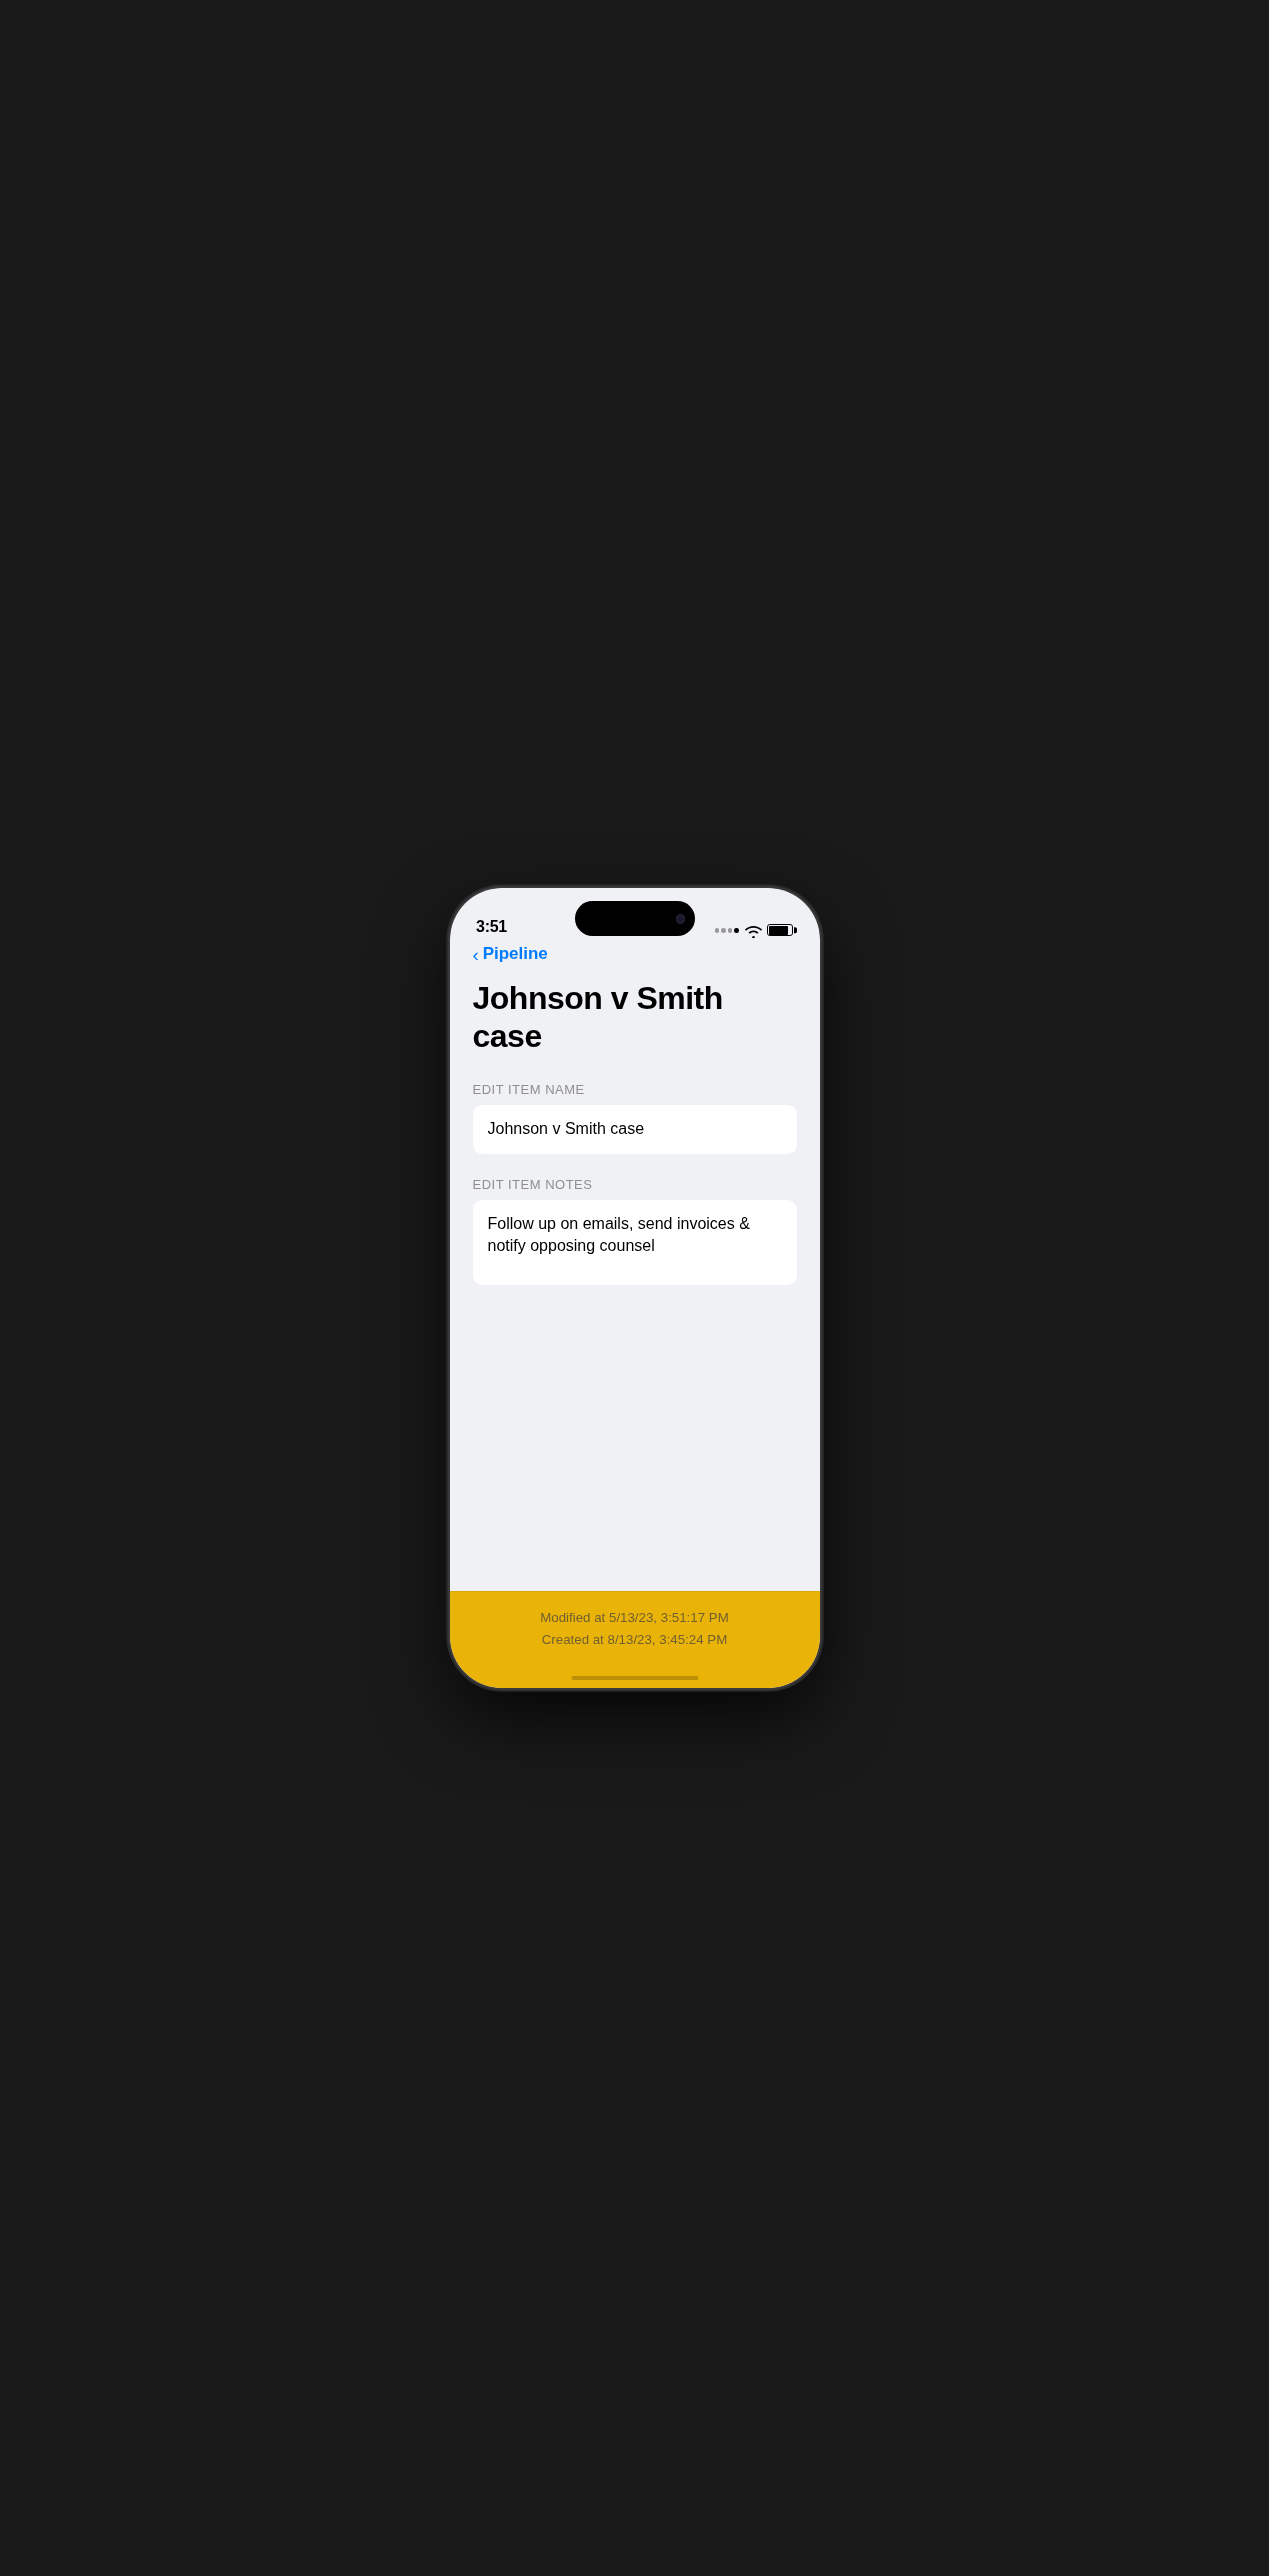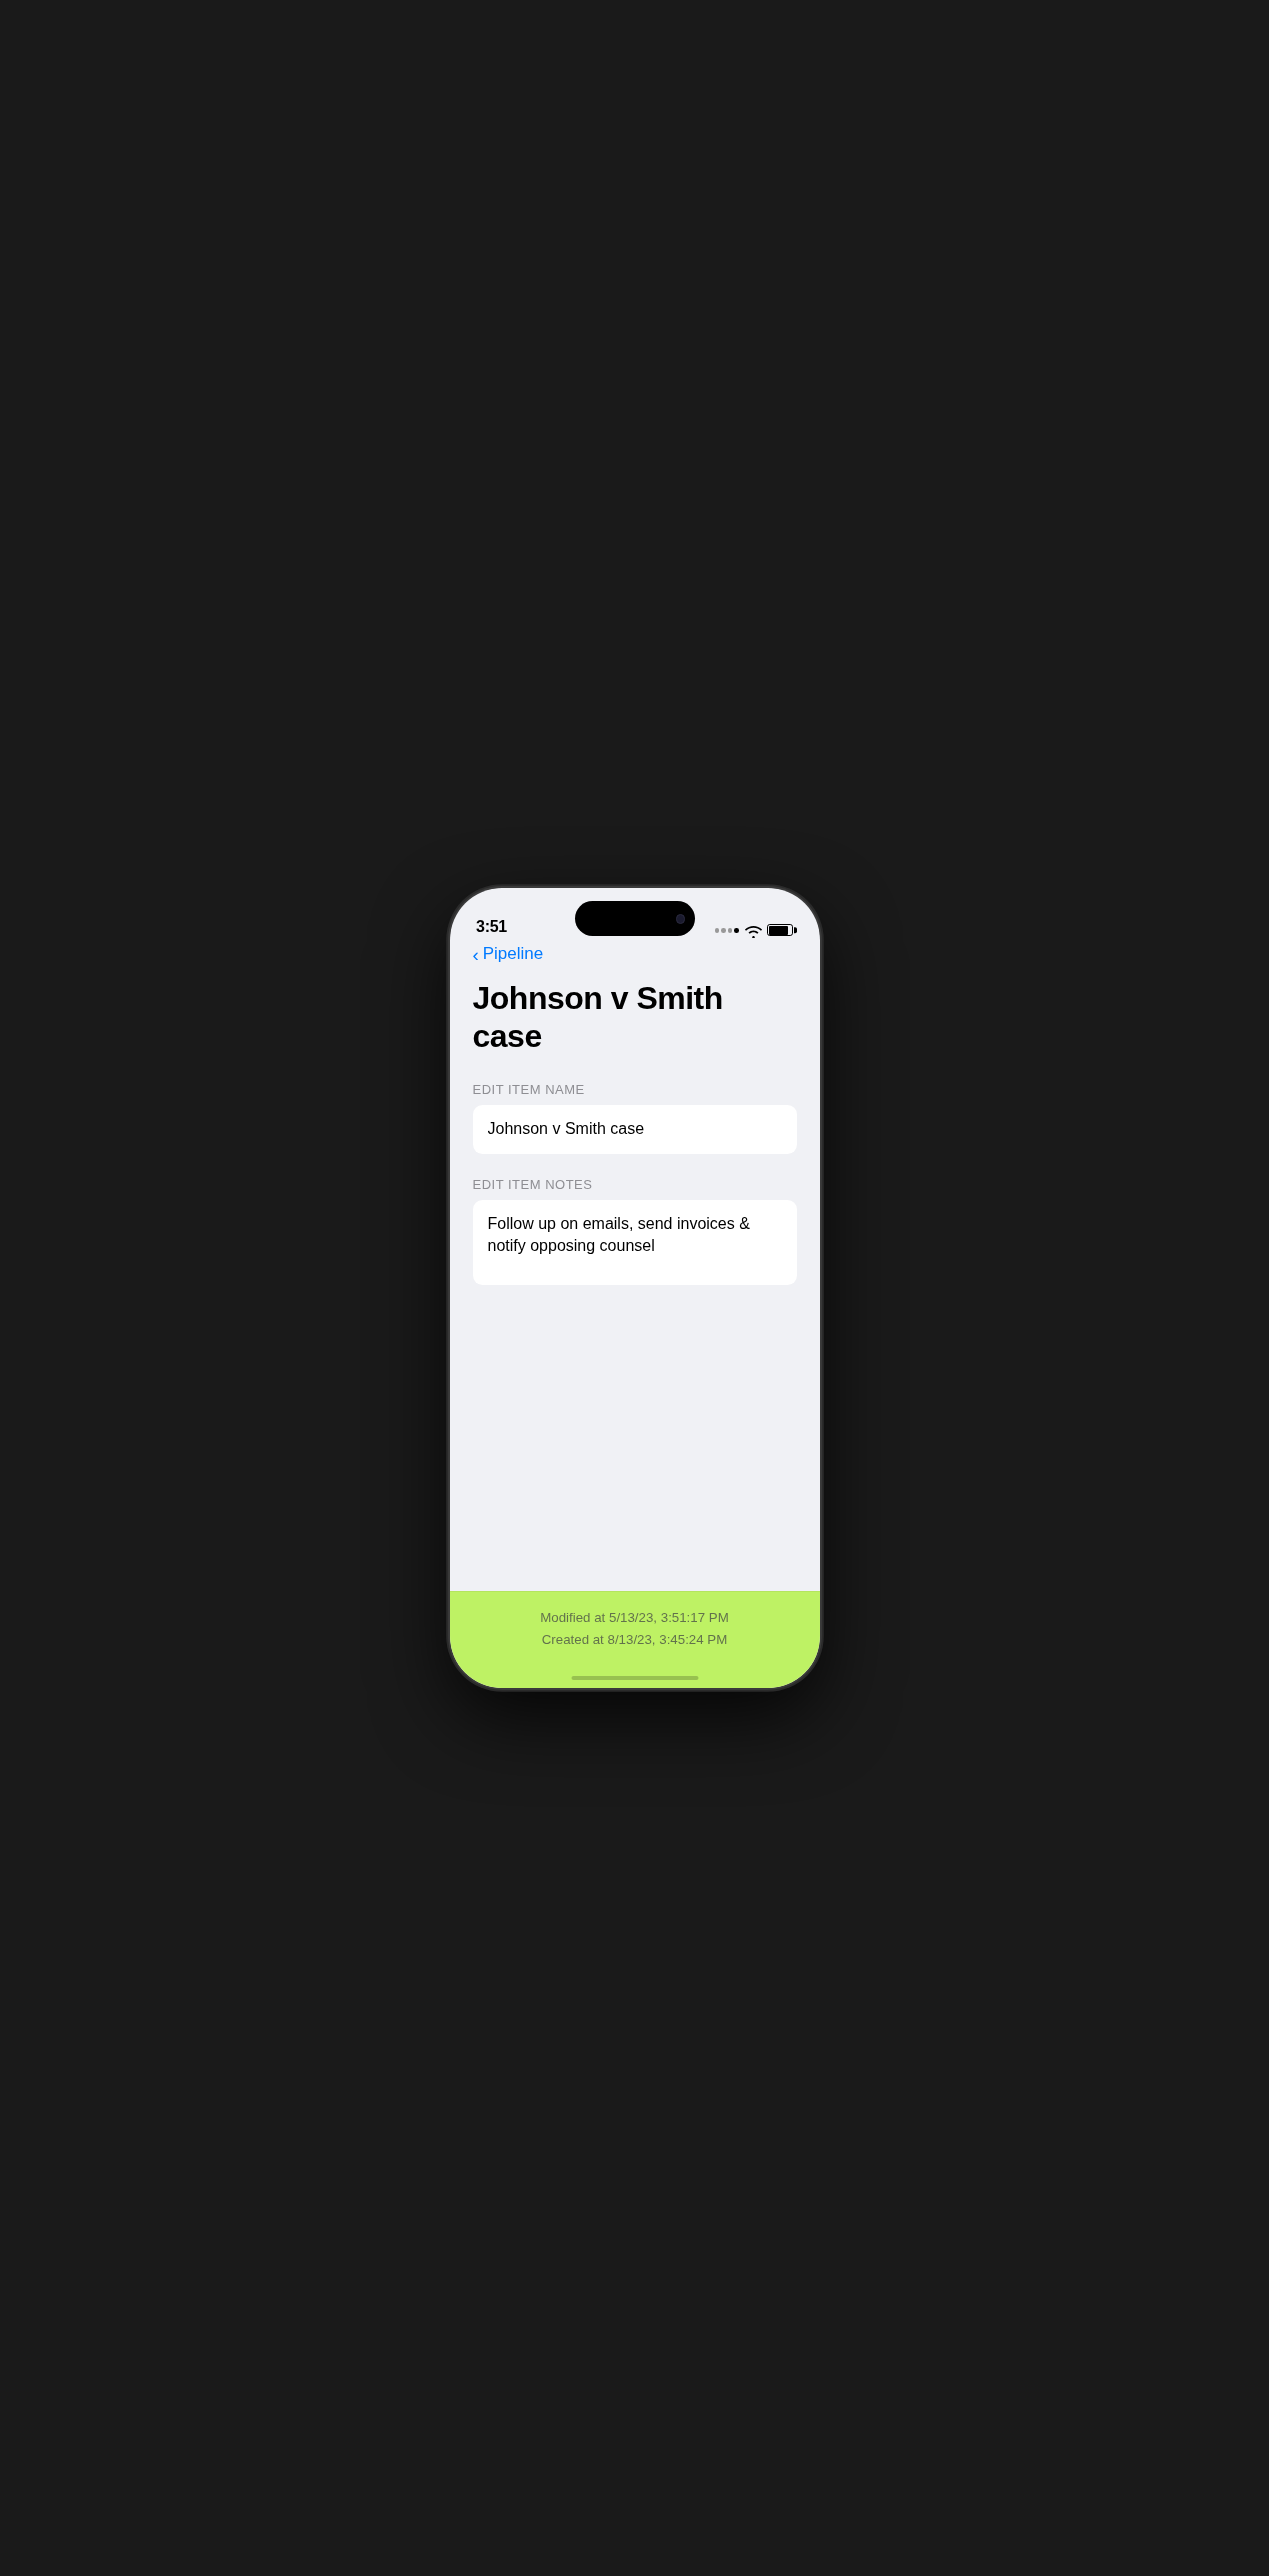--- a/index.html
+++ b/index.html
@@ -170,21 +170,21 @@
 
     .back-chevron {
       color: #007AFF;
       font-size: 19px;
       line-height: 1;
     }
 
     .back-label {
       color: #007AFF;
       font-size: 17px;
-      font-weight: 400;
+      font-weight: 700;
     }
 
     .page-title {
       font-size: 32px;
       font-weight: 700;
       color: #000;
       line-height: 1.2;
       margin-bottom: 26.6px;
       letter-spacing: -0.5px;
     }
@@ -229,21 +229,21 @@
       resize: none;
       min-height: 85px;
     }
 
     
     .bottom-info {
       position: absolute;
       bottom: 0;
       left: 0;
       right: 0;
-      background: #bef264;
+      background: #eab308;
       padding: 15px 23px 38px 23px;
       text-align: center;
       border-top: 0.9px solid rgba(0,0,0,0.05);
     }
 
     .timestamp-line {
       font-size: 13.3px;
       color: #3c3c43;
       line-height: 1.6;
       opacity: 0.7;

